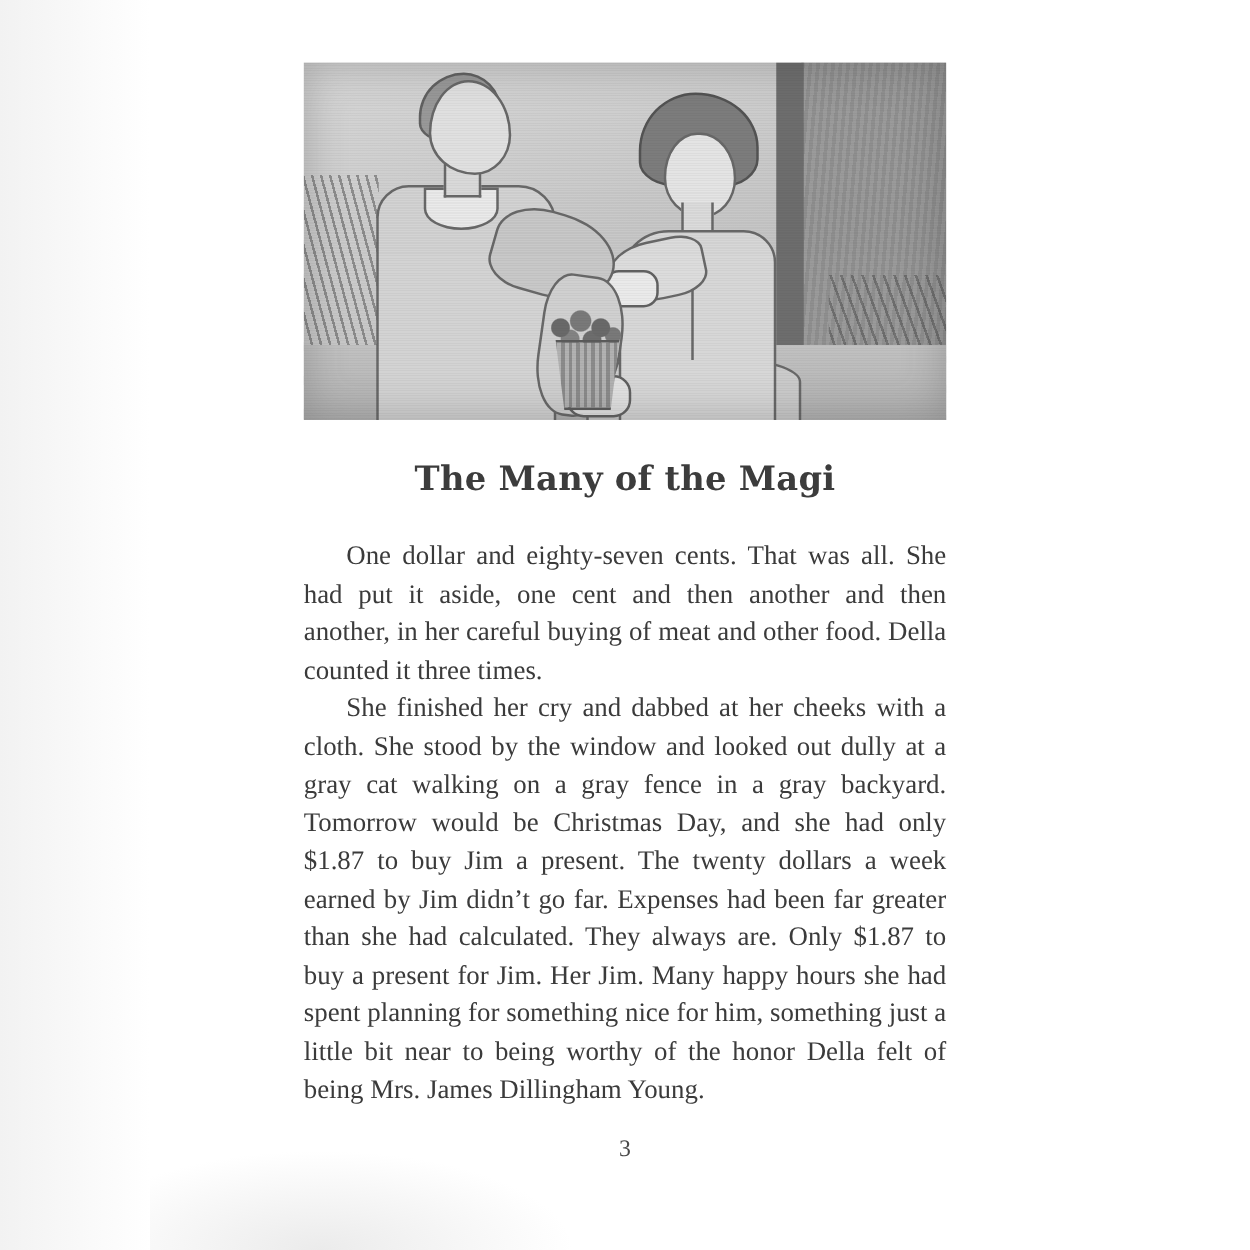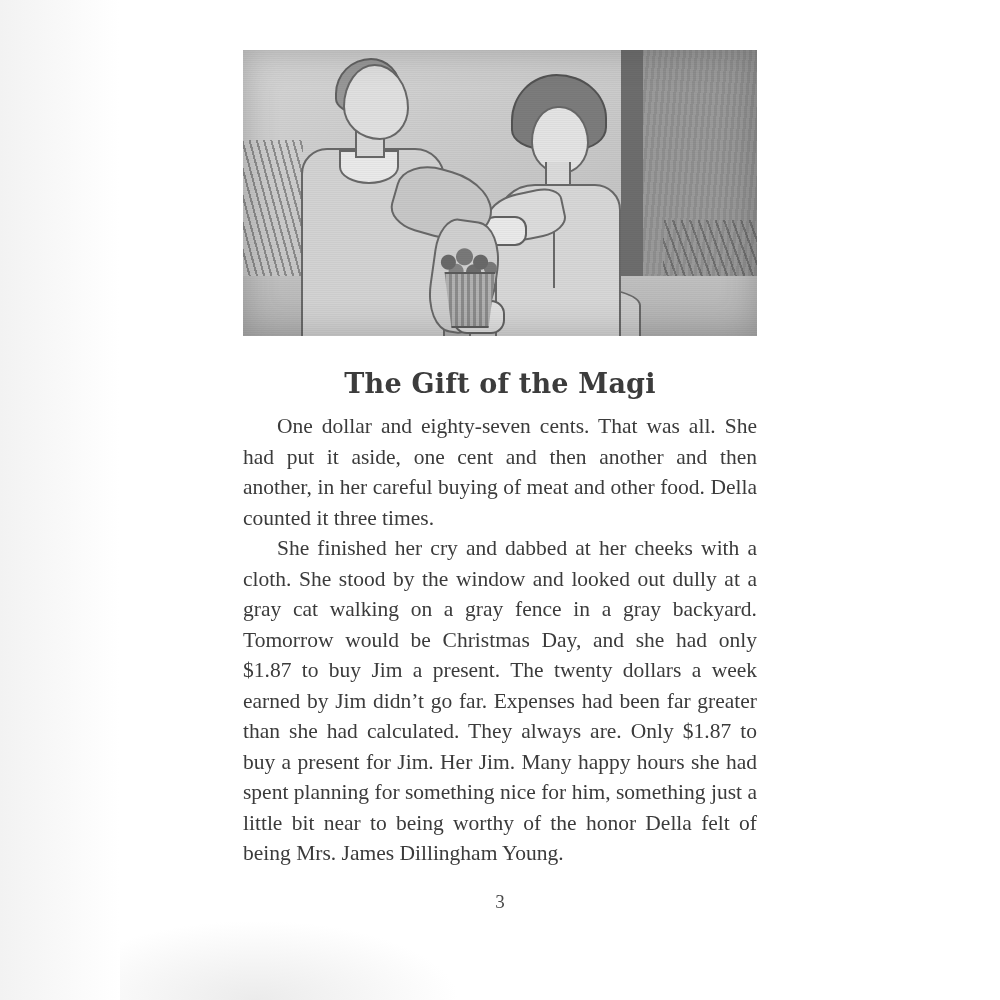--- a/index.html
+++ b/index.html
@@ -251,21 +251,21 @@
     text-align: center;
     font-family: "DejaVu Serif", serif;
     font-weight: bold;
     font-size: 27px;
     letter-spacing: .2px;
     color: #3c3c3c;
   }
 
   
   .story-body {
-    margin-top: 12px;
+    margin-top: 30px;
     font-family: "Liberation Serif", serif;
     font-size: 21.5px;
     line-height: 30.5px;
     color: #3b3b3b;
     text-align: justify;
     text-justify: inter-word;
   }
   .story-body p {
     margin: 0;
     text-indent: 34px;
@@ -334,21 +334,21 @@
       <div class="fig-man-head"></div>
       <div class="fig-man-hand"></div>
 
       <div class="gift-flowers"></div>
       <div class="gift-pot"></div>
 
       <div class="ill-grain"></div>
       <div class="ill-vignette"></div>
     </div>
 
-    <h1 class="story-title">The Gift of the Magi</h1>
+    <h1 class="story-title">The Many of the Magi</h1>
 
     <div class="story-body">
       <p>One dollar and eighty-seven cents. That was all. She had put it aside, one cent and then another and then another, in her careful buying of meat and other food. Della counted it three times.</p>
       <p>She finished her cry and dabbed at her cheeks with a cloth. She stood by the window and looked out dully at a gray cat walking on a gray fence in a gray backyard. Tomorrow would be Christmas Day, and she had only $1.87 to buy Jim a present. The twenty dollars a week earned by Jim didn’t go far. Expenses had been far greater than she had calculated. They always are. Only $1.87 to buy a present for Jim. Her Jim. Many happy hours she had spent planning for something nice for him, something just a little bit near to being worthy of the honor Della felt of being Mrs. James Dillingham Young.</p>
     </div>
 
     <div class="page-number">3</div>
   </div>
 </div>
 

